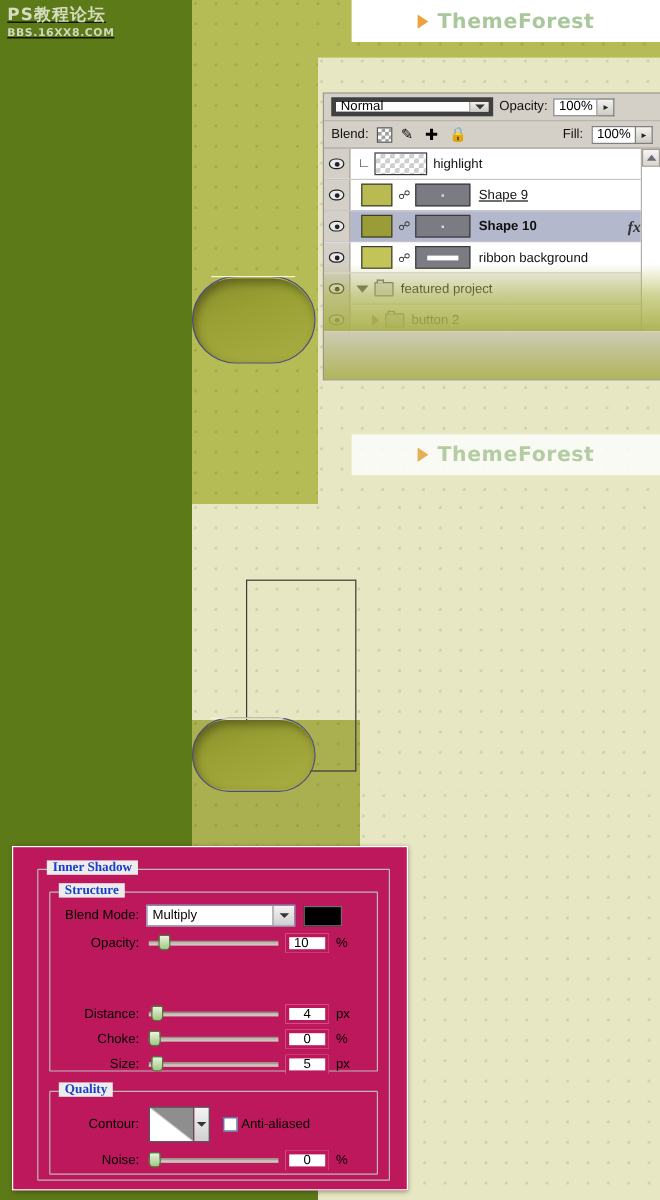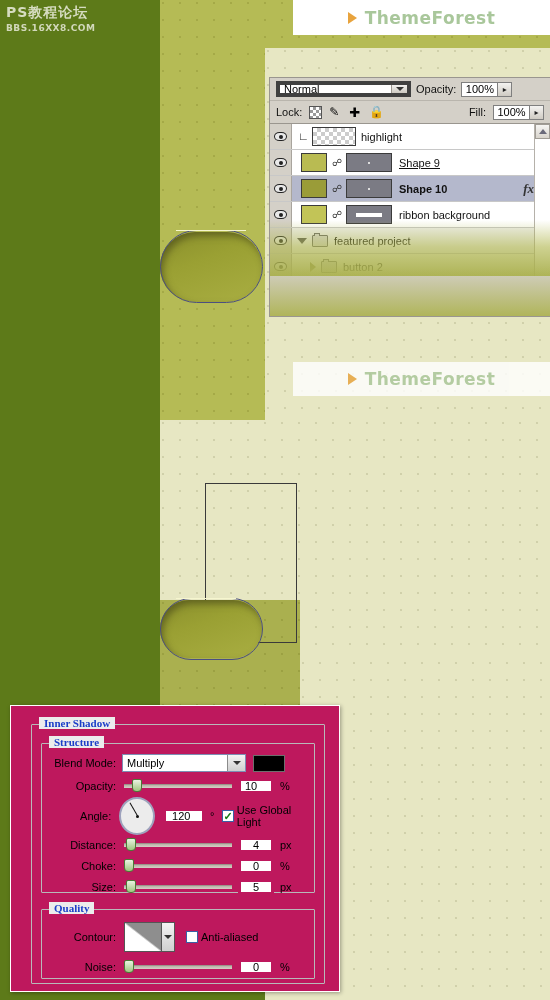--- a/index.html
+++ b/index.html
@@ -48,21 +48,21 @@
     background:linear-gradient(160deg,#8a8f2c 0%,#9aa033 40%,#a9ae42 100%);
     box-shadow:inset 3px 4px 7px rgba(60,60,20,.55);
   }
   .path-outline{
     border:1px solid #4b4f80;border-radius:46px;
     box-sizing:border-box;pointer-events:none;
   }
   .marquee-rect{border:1px solid #3a3a3a;box-sizing:border-box;}
 
   
-  #watermark{left:6px;top:4px;}
+  #watermark{left:6px;top:4px;text-decoration:underline;}
   .wm1{font-family:"DejaVu Sans",sans-serif;font-size:14px;font-weight:bold;color:#d6dcc0;letter-spacing:1px;}
   .wm2{font-family:"DejaVu Sans",sans-serif;font-size:9px;font-weight:bold;color:#d2d8bb;letter-spacing:.5px;margin-top:1px;}
 
   
   #layers-panel{
     left:270px;top:78px;width:280px;height:238px;
     background:#d4d0c8;font-size:11px;color:#000;
     box-shadow:0 0 0 1px #9a968f;
     overflow:hidden;
   }
@@ -323,21 +323,21 @@
         </span>
     </div>
     <span class="lbl">Opacity:</span>
     <div style="display:flex;align-items:center;">
       <div class="numbox" style="width:37px;">100%</div>
       <div class="spin">▸</div>
     </div>
   </div>
 
   <div class="row-lock">
-    <span class="lbl">Lock:</span>
+    <span class="lbl">Blend:</span>
     <span class="lock-ico checker"></span>
     <span class="lock-ico" style="font-size:12px;line-height:13px;">✎</span>
     <span class="lock-ico" style="font-size:13px;line-height:13px;">✚</span>
     <span class="lock-ico" style="font-size:12px;line-height:13px;">🔒</span>
     <span class="lbl" style="margin-left:auto;padding-left:36px;">Fill:</span>
     <div style="display:flex;align-items:center;">
       <div class="numbox" style="width:37px;">100%</div>
       <div class="spin">▸</div>
     </div>
   </div>
@@ -446,31 +446,20 @@
     <span class="flabel" style="width:75px;">Opacity:</span>
     <div style="width:108px;margin-left:8px;position:relative;">
       <div class="slider-track">
         <span class="slider-thumb" style="left:8px;"></span>
       </div>
     </div>
     <div class="fbox c" style="width:36px;margin-left:6px;justify-content:flex-start;padding-left:4px;">10</div>
     <span class="unit" style="margin-left:6px;">%</span>
   </div>
 
-  <div class="frow" style="left:30px;top:91px;width:272px;">
-    <span class="flabel" style="width:75px;">Angle:</span>
-    <span class="dial" style="margin-left:8px;">
-      <i class="dial-line"></i>
-        <i class="dial-dot"></i>
-    </span>
-    <div class="fbox c" style="width:44px;margin-left:8px;justify-content:flex-start;padding-left:6px;">120</div>
-    <span class="unit" style="margin-left:5px;">°</span>
-    <span class="cbx" style="margin-left:8px;">✓</span>
-    <span class="unit" style="margin-left:3px;">Use Global Light</span>
-  </div>
 
   <div class="frow" style="left:30px;top:131px;width:272px;">
     <span class="flabel" style="width:75px;">Distance:</span>
     <div style="width:108px;margin-left:8px;position:relative;">
       <div class="slider-track">
         <span class="slider-thumb" style="left:2px;"></span>
       </div>
     </div>
     <div class="fbox c" style="width:36px;margin-left:6px;">4</div>
     <span class="unit" style="margin-left:6px;">px</span>

